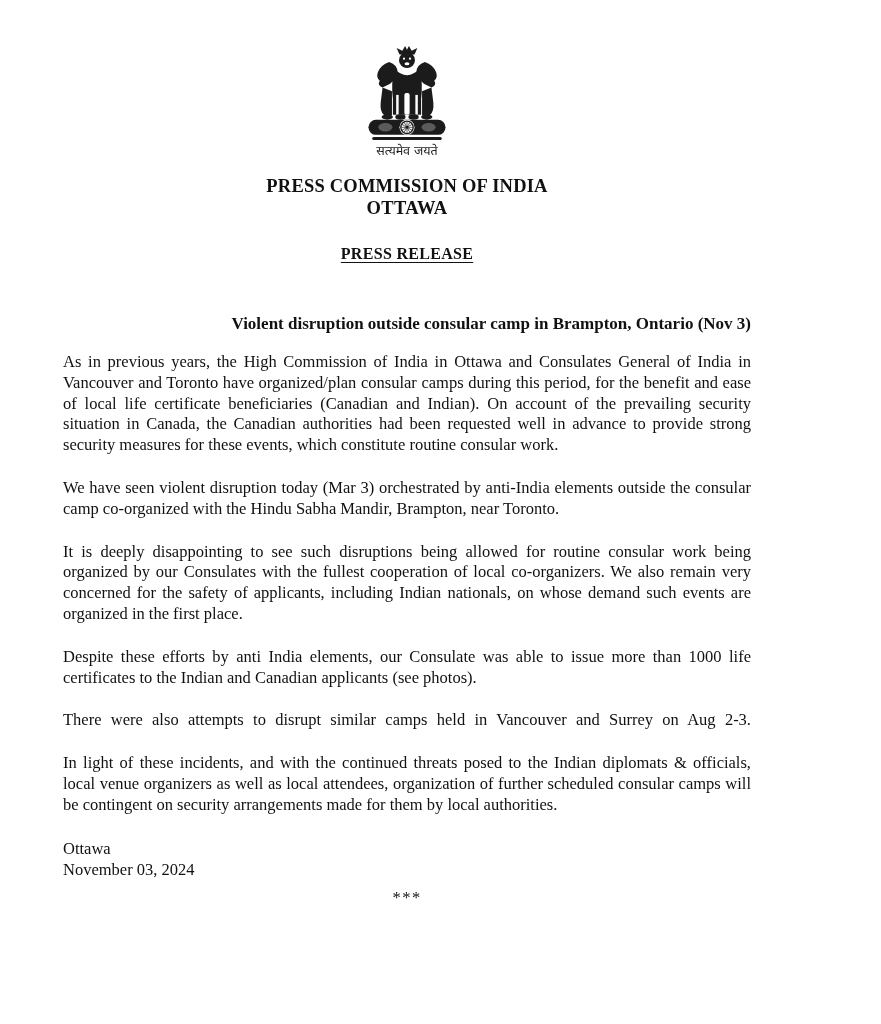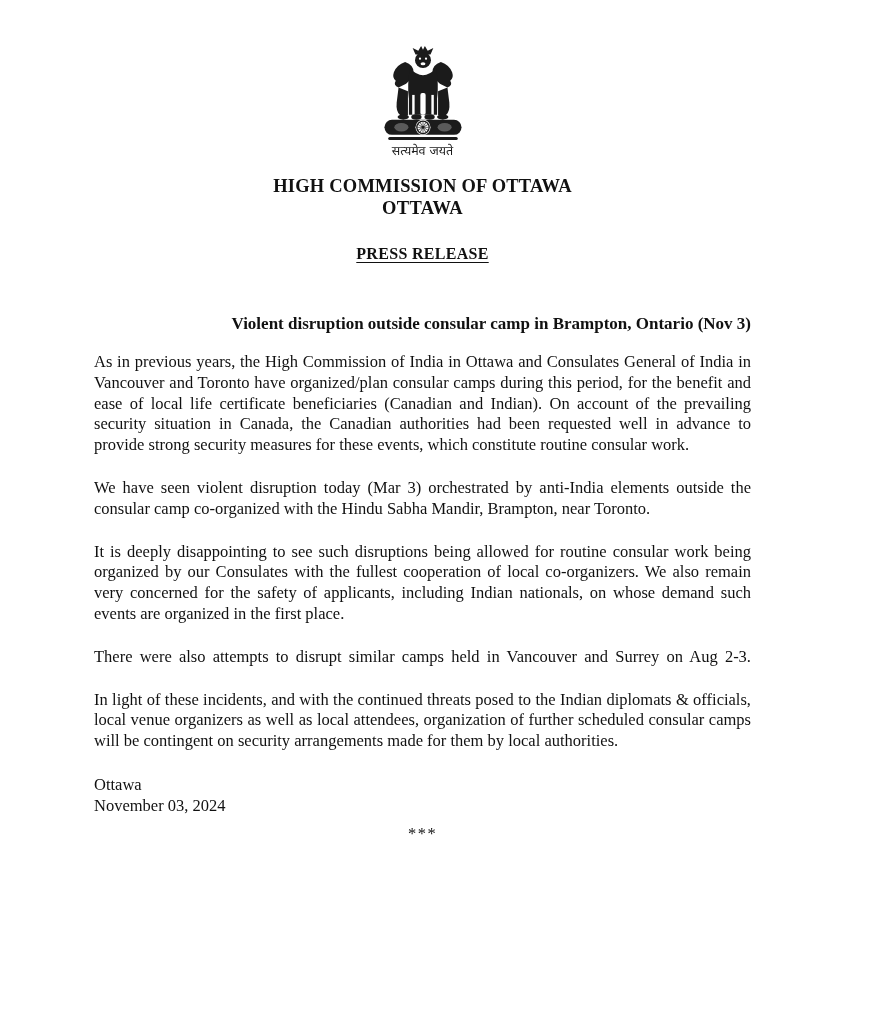--- a/index.html
+++ b/index.html
@@ -8,21 +8,21 @@
     height: 1024px;
     background: #ffffff;
     color: #111111;
     font-family: "Liberation Serif", serif;
     overflow: hidden;
   }
   .page {
     box-sizing: border-box;
     width: 814px;
     height: 1024px;
-    padding: 46px 63px 0 94px;
+    padding: 46px 63px 0 63px;
   }
   .emblem {
     text-align: center;
     line-height: 0;
   }
   .emblem svg { display: inline-block; }
   .motto {
     font-family: "DejaVu Sans", sans-serif;
     font-size: 12.5px;
     line-height: 16px;
@@ -130,31 +130,32 @@
         <line x1="50" y1="80.3" x2="50" y2="92.7" transform="rotate(90 50 86.5)"></line>
         <line x1="50" y1="80.3" x2="50" y2="92.7" transform="rotate(120 50 86.5)"></line>
         <line x1="50" y1="80.3" x2="50" y2="92.7" transform="rotate(150 50 86.5)"></line>
       </g>
       <circle cx="50" cy="86.5" r="1.3" fill="#1b1b1b"></circle>
       <rect x="13" y="96.8" width="74" height="3.2" rx="1.6" fill="#1b1b1b"></rect>
     </svg>
     <div class="motto">सत्यमेव जयते</div>
   </div>
 
-  <div class="org-name">HIGH COMMISSION OF OTTAWA</div>
+  <div class="org-name">PRESS COMMISSION OF INDIA</div>
   <div class="org-city">OTTAWA</div>
 
   <div class="doc-type">PRESS RELEASE</div>
 
   <div class="release-title">Violent disruption outside consular camp in Brampton, Ontario (Nov 3)</div>
 
   <div class="body-text">
     <p class="para">As in previous years, the High Commission of India in Ottawa and Consulates General of India in Vancouver and Toronto have organized/plan consular camps during this period, for the benefit and ease of local life certificate beneficiaries (Canadian and Indian). On account of the prevailing security situation in Canada, the Canadian authorities had been requested well in advance to provide strong security measures for these events, which constitute routine consular work.</p>
     <p class="para">We have seen violent disruption today (Mar 3) orchestrated by anti-India elements outside the consular camp co-organized with the Hindu Sabha Mandir, Brampton, near Toronto.</p>
     <p class="para">It is deeply disappointing to see such disruptions being allowed for routine consular work being organized by our Consulates with the fullest cooperation of local co-organizers. We also remain very concerned for the safety of applicants, including Indian nationals, on whose demand such events are organized in the first place.</p>
+    <p class="para">Despite these efforts by anti India elements, our Consulate was able to issue more than 1000 life certificates to the Indian and Canadian applicants (see photos).</p>
     <p class="para justify-last">There were also attempts to disrupt similar camps held in Vancouver and Surrey on Aug 2-3.</p>
     <p class="para">In light of these incidents, and with the continued threats posed to the Indian diplomats &amp; officials, local venue organizers as well as local attendees, organization of further scheduled consular camps will be contingent on security arrangements made for them by local authorities.</p>
   </div>
 
   <div class="signoff">
     <div>Ottawa</div>
     <div>November 03, 2024</div>
   </div>
 
   <div class="end-mark">***</div>

